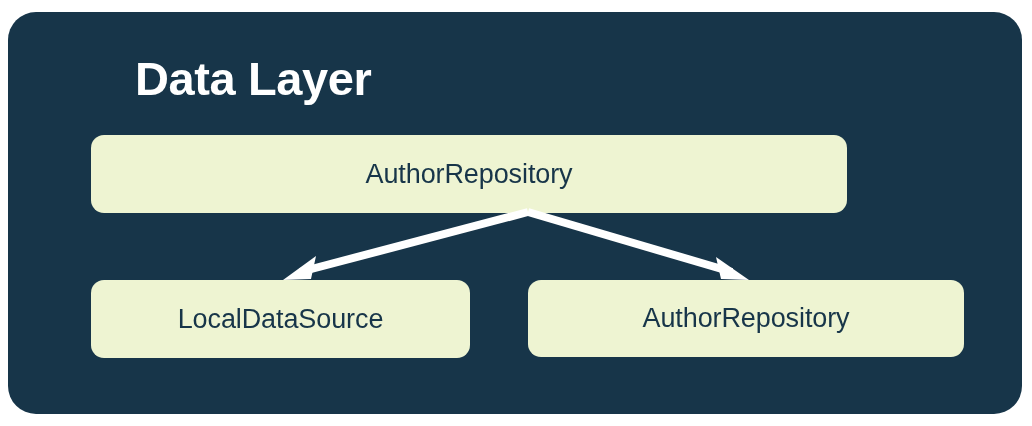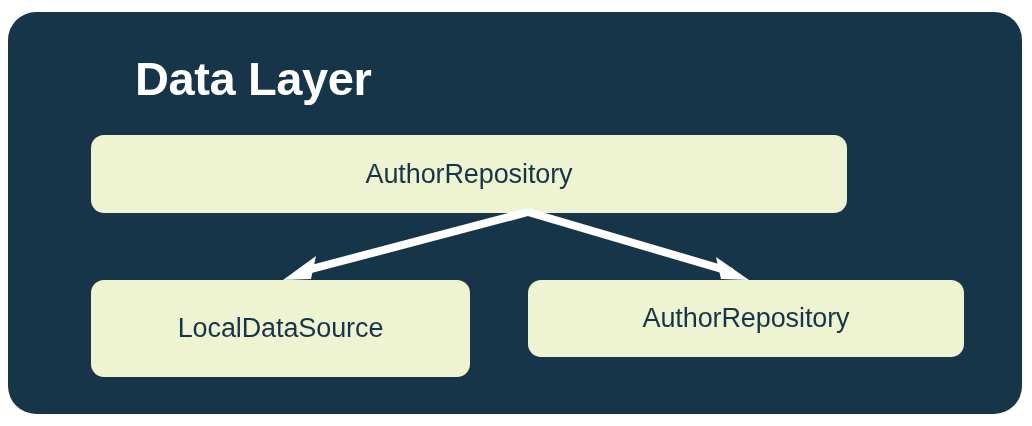--- a/index.html
+++ b/index.html
@@ -70,21 +70,21 @@
   #node-repository {
     left: 91px;
     top: 135px;
     width: 756px;
     height: 78px;
   }
   #node-local {
     left: 91px;
     top: 280px;
     width: 379px;
-    height: 97px;
+    height: 78px;
   }
   #node-network {
     left: 528px;
     top: 280px;
     width: 436px;
     height: 77px;
   }
 
   
   #arrow-layer {

